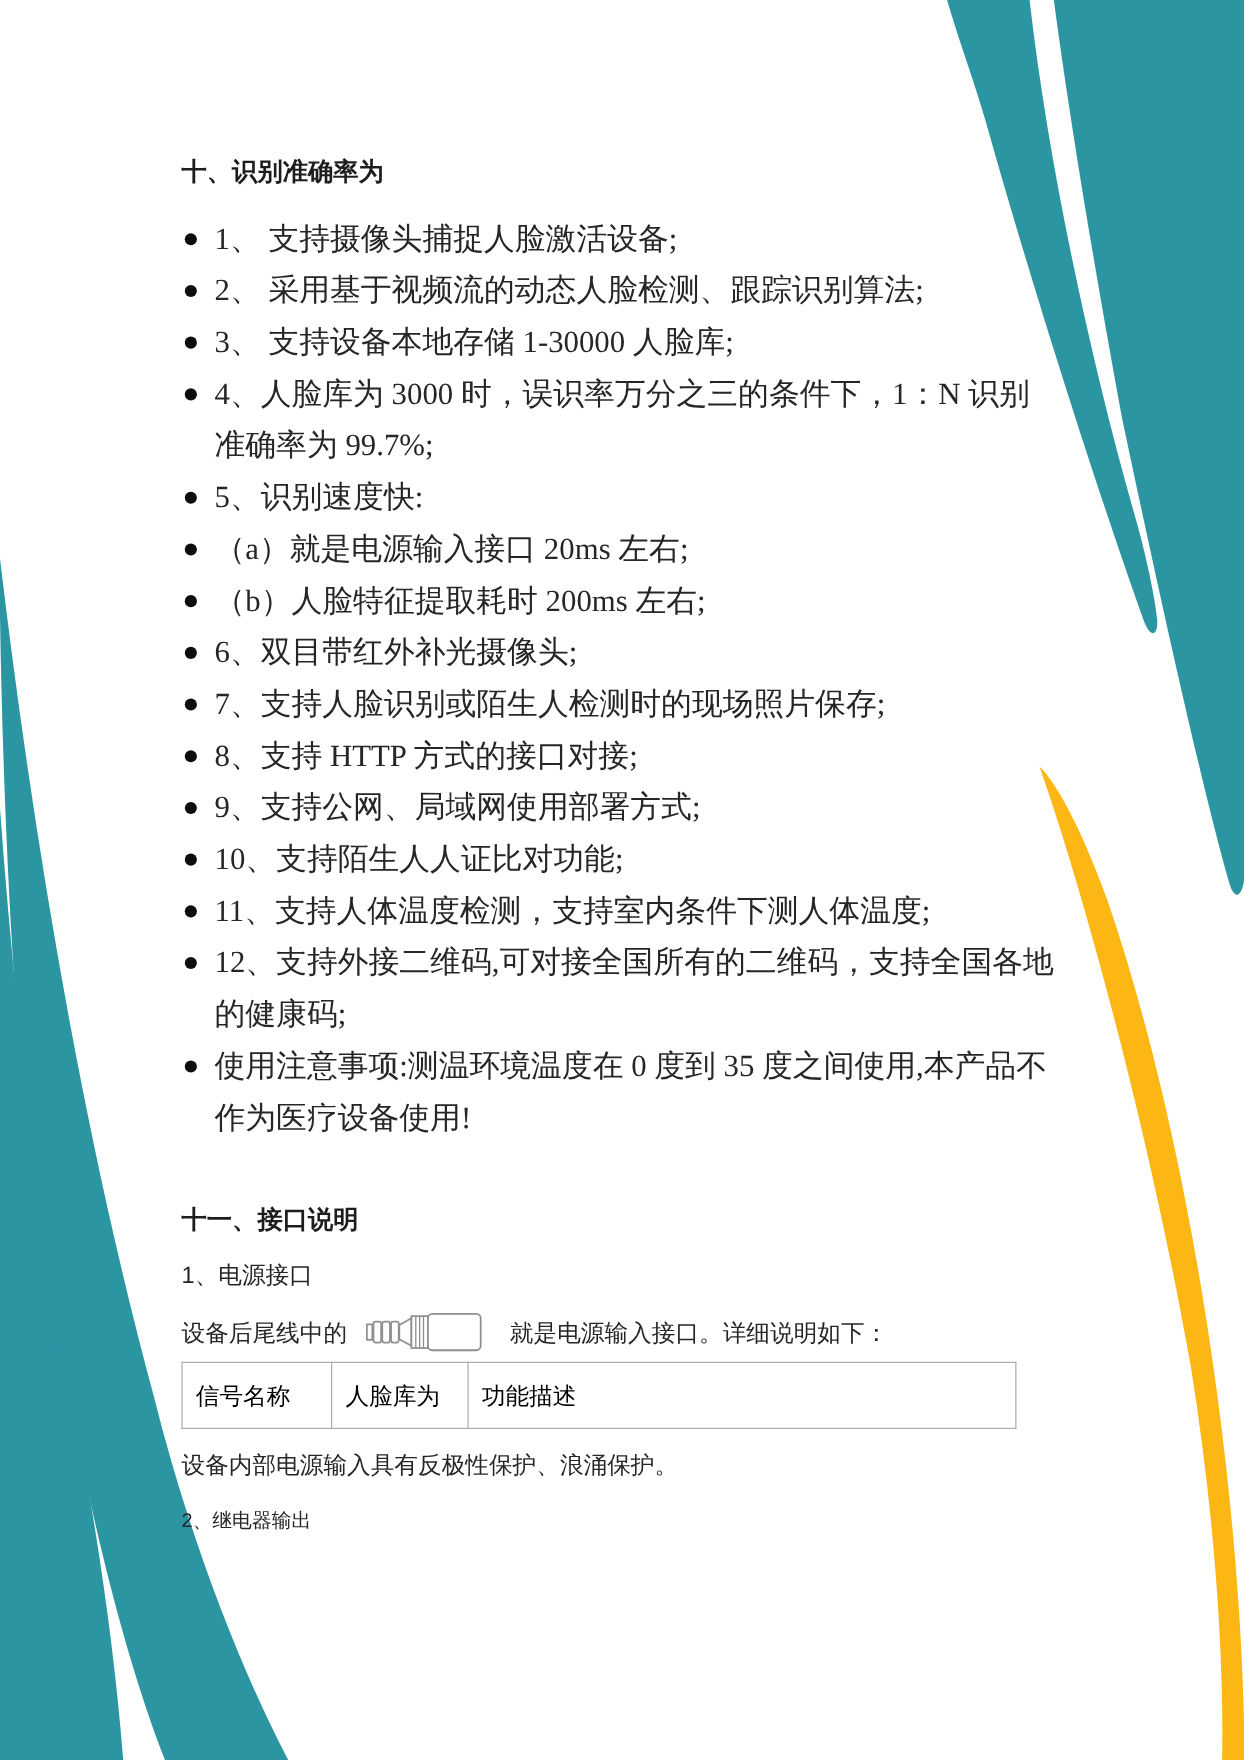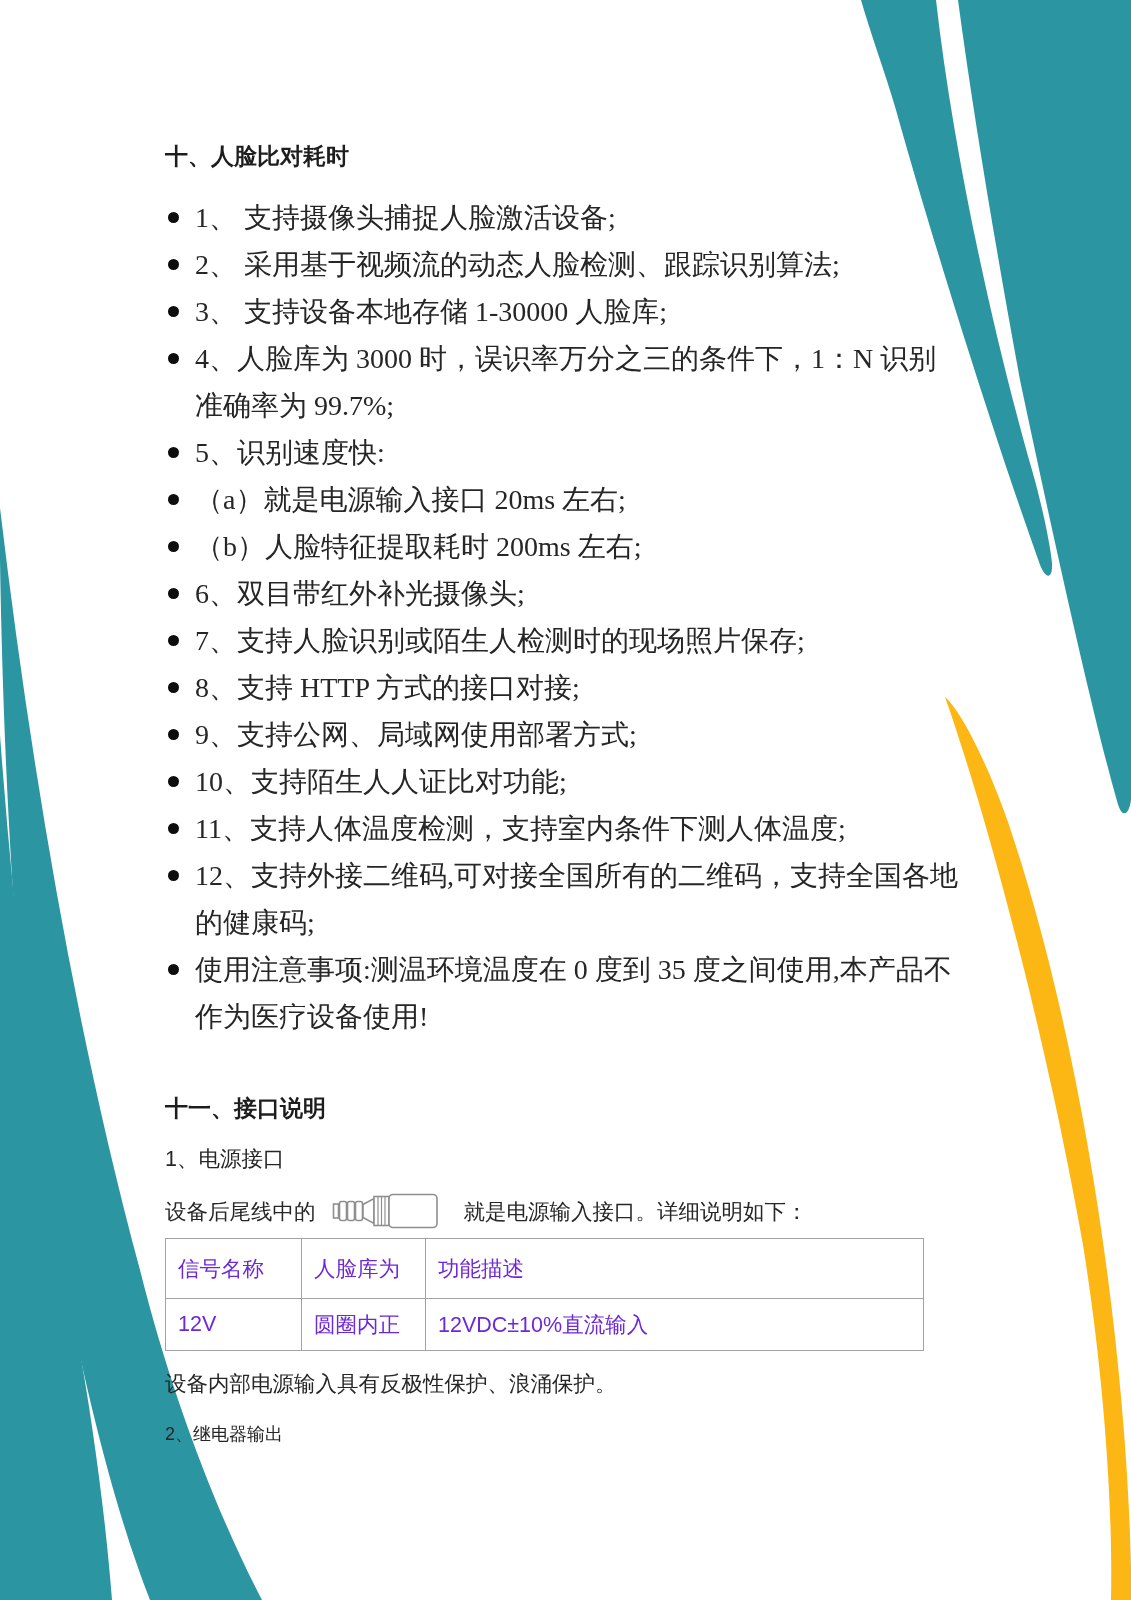--- a/index.html
+++ b/index.html
@@ -45,21 +45,21 @@
   }
   .connector-line .before-text{margin-right:16px;}
   .connector-line .after-text{margin-left:20px;}
   .connector-svg{flex:none;}
   table.signal-table{
     border-collapse:collapse;margin-top:4px;width:758px;
     font-size:21.5px;table-layout:fixed;
   }
   table.signal-table th, table.signal-table td{
     border:1px solid #a3a3a3;font-weight:400;text-align:left;
-    padding:0 0 0 12px;vertical-align:middle;color:#6d28d9;
+    padding:0 0 0 12px;vertical-align:middle;color:#000000;
   }
   col.c1{width:136px;} col.c2{width:124px;} col.c3{width:498px;}
   tr.hdr-row{height:60px;}
   tr.row-1{height:52px;}
   tr.row-2{height:46px;}
   p.note-text{font-size:21.5px;line-height:34px;margin:16px 0 0 0;}
   p.sub-heading-2{font-size:18px;line-height:30px;margin:18px 0 0 0;}
 </style>
 </head>
 <body>
@@ -79,21 +79,21 @@
   <path fill="#2B96A2" d="M958,0 L1131,0 L1131,800 C1129,815 1122,820 1117,801
            C1094,720 1058,560 1020,380 C998,260 974,120 958,0 Z"></path>
 
   <path fill="#FDB714" d="M945,697 C985,810 1045,1030 1083,1245 C1103,1370 1113,1500 1111,1600
            L1131,1600 L1131,1568 C1126,1340 1082,1040 1008,822
            C988,765 962,712 945,697 Z"></path>
 </svg>
 
 <div class="content">
 
-  <h1 class="sec-title">十、人脸比对耗时</h1>
+  <h1 class="sec-title">十、识别准确率为</h1>
 
   <ul class="feature-list">
     <li>
         <span class="bullet"></span>
         <span class="li-text">1、 支持摄像头捕捉人脸激活设备;</span>
       </li>
     <li>
         <span class="bullet"></span>
         <span class="li-text">2、 采用基于视频流的动态人脸检测、跟踪识别算法;</span>
       </li>
@@ -181,25 +181,20 @@
         <col class="c1">
         <col class="c2">
         <col class="c3">
       </colgroup>
     <tbody>
       <tr class="hdr-row">
         <th>信号名称</th>
         <th>人脸库为</th>
         <th>功能描述</th>
       </tr>
-      <tr class="row-1">
-        <td>12V</td>
-        <td>圆圈内正</td>
-        <td>12VDC±10%直流输入</td>
-      </tr>
     </tbody>
   </table>
 
   <p class="note-text">设备内部电源输入具有反极性保护、浪涌保护。</p>
 
   <p class="sub-heading-2">2、继电器输出</p>
 
 </div>
 
 </body></html>

